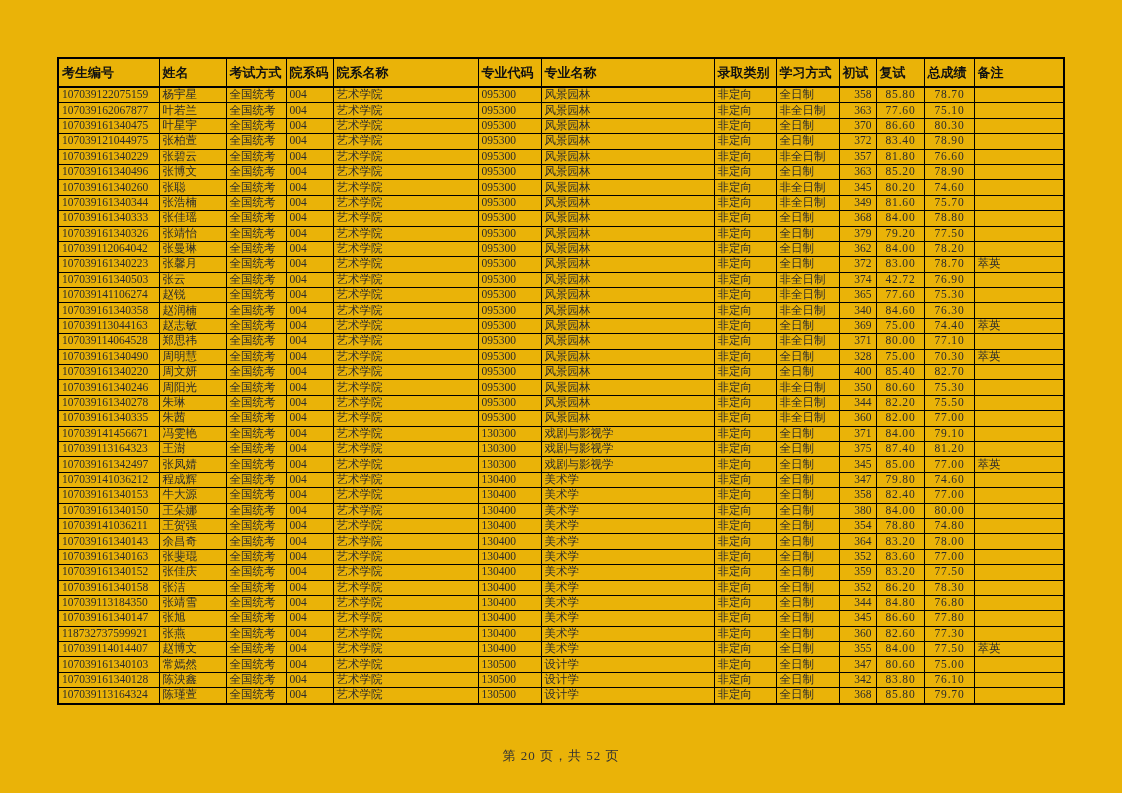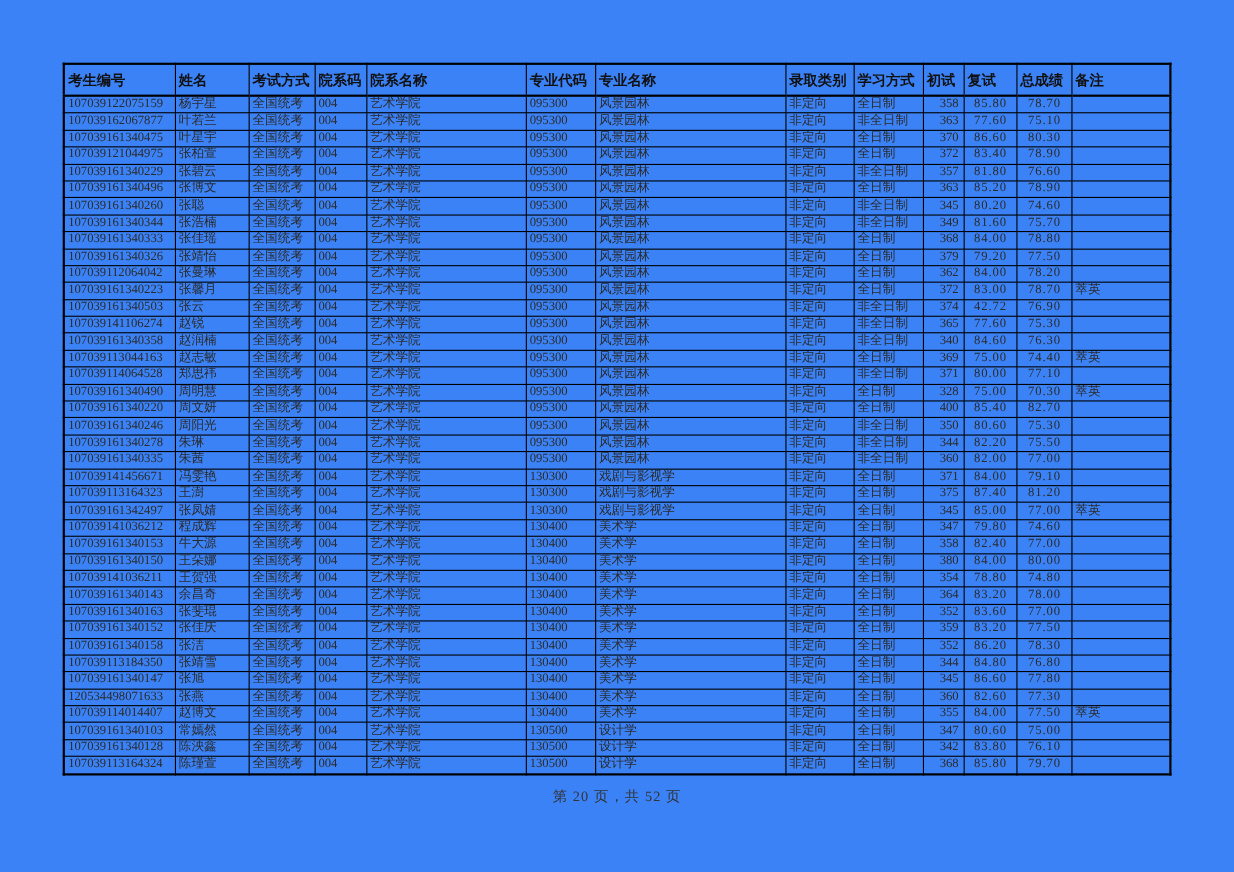--- a/index.html
+++ b/index.html
@@ -5,21 +5,21 @@
   html, body {
     margin: 0;
     padding: 0;
     background: #ffffff;
     font-family: "Liberation Serif", "DejaVu Serif", serif;
   }
   .page {
     position: relative;
     width: 1122px;
     height: 793px;
-    background: #3b82f6;
+    background: #eab308;
     overflow: hidden;
   }
   table.results {
     position: absolute;
     left: 57px;
     top: 57px;
     width: 1006px;
     border-collapse: collapse;
     table-layout: fixed;
     border: 2px solid #000;
@@ -48,21 +48,21 @@
     line-height: 1.15;
   }
   
   table.results td:nth-child(10) { text-align: right; padding-right: 4px; }
   table.results td:nth-child(11),
   table.results td:nth-child(12) { text-align: center; letter-spacing: 0.8px; }
   .footer {
     position: absolute;
     left: 0;
     right: 0;
-    top: 715px;
+    top: 747px;
     text-align: center;
     font-size: 13px;
     color: #333;
     letter-spacing: 1px;
   }
 </style>
 </head>
 <body>
 
 <div class="page">
@@ -619,21 +619,21 @@
           <td>130400</td>
           <td>美术学</td>
           <td>非定向</td>
           <td>全日制</td>
           <td>345</td>
           <td>86.60</td>
           <td>77.80</td>
           <td></td>
         </tr>
         <tr>
-          <td>120534498071633</td>
+          <td>118732737599921</td>
           <td>张燕</td>
           <td>全国统考</td>
           <td>004</td>
           <td>艺术学院</td>
           <td>130400</td>
           <td>美术学</td>
           <td>非定向</td>
           <td>全日制</td>
           <td>360</td>
           <td>82.60</td>

